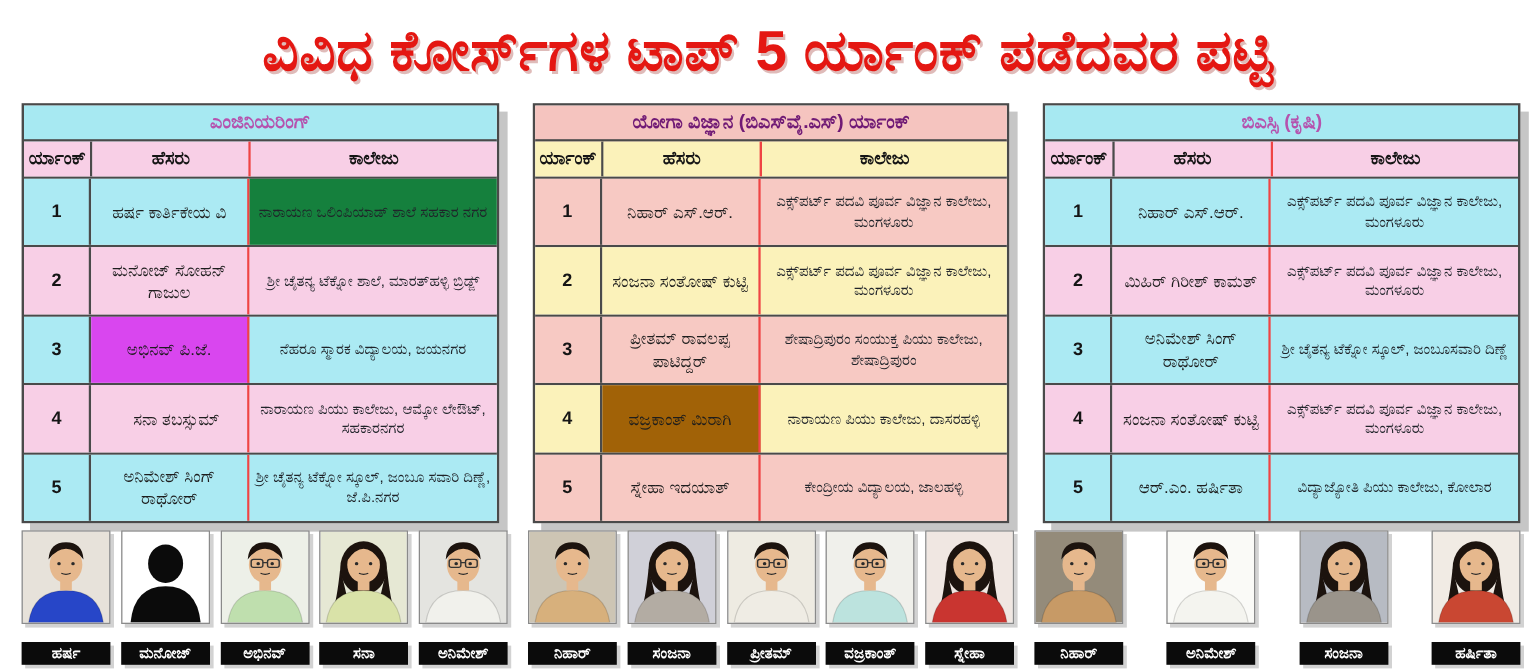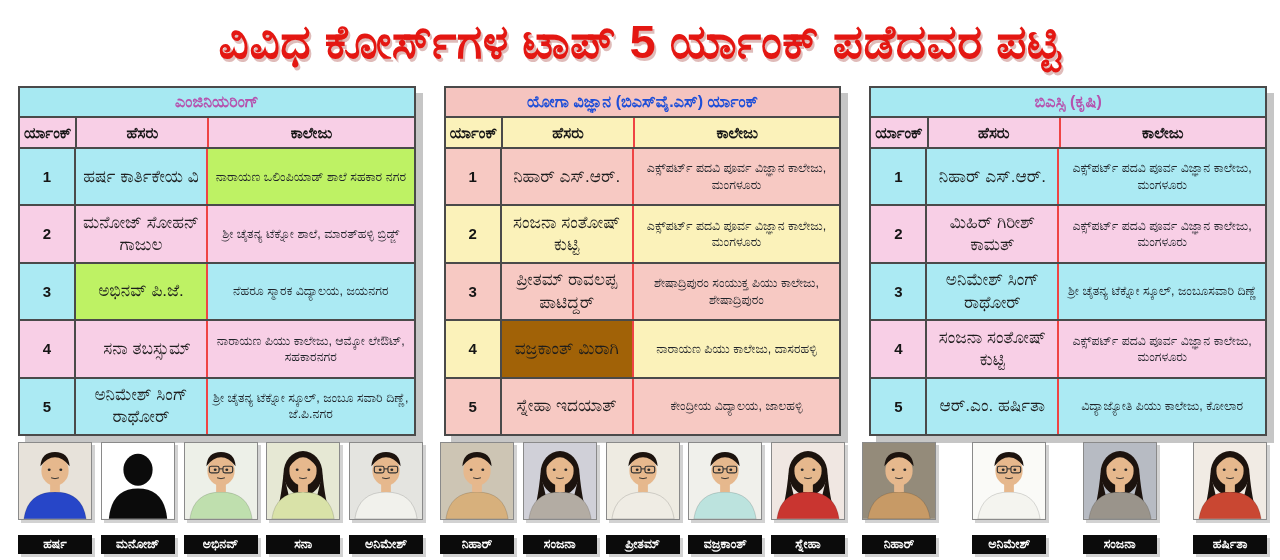--- a/index.html
+++ b/index.html
@@ -45,21 +45,21 @@
   .tbl-row:last-child { border-bottom:none; }
   .cell {
     display:flex; align-items:center; justify-content:center;
     text-align:center; padding:2px 4px; line-height:1.3;
   }
   .c-rank { flex:0 0 56px;  border-right:2px solid #4a4a4a; }
   .c-name { flex:0 0 132px; border-right:2px solid #ef4444; }
   .c-coll { flex:1 1 0; }
   .tbl-head .cell { font-weight:bold; font-size:15px; color:#151515; }
   .tbl-row .c-rank { font-weight:bold; font-size:15px; color:#151515; }
-  .tbl-row .c-name { font-size:17px; color:#1d1d1d; }
+  .tbl-row .c-name { font-size:14px; color:#1d1d1d; }
   .tbl-row .c-coll { font-size:12.5px; color:#20242a; }
   
   .photos-row {
     position:absolute; top:442px; left:18px; width:1249px; height:112px;
     display:flex; gap:17px;
   }
   .photo-group {
     flex:1 1 0; display:flex; justify-content:space-between;
   }
   .photo-card { width:74px; display:flex; flex-direction:column; }
@@ -88,45 +88,45 @@
       <div class="rank-table">
         <div class="tbl-title" style="background: rgb(167, 233, 242); color: rgb(181, 83, 174);">ಎಂಜಿನಿಯರಿಂಗ್</div>
         <div class="tbl-head">
           <div class="cell c-rank" style="background: rgb(248, 207, 230);">ರ್ಯಾಂಕ್</div>
           <div class="cell c-name" style="background: rgb(248, 207, 230);">ಹೆಸರು</div>
           <div class="cell c-coll" style="background: rgb(248, 207, 230);">ಕಾಲೇಜು</div>
         </div>
         <div class="tbl-row">
           <div class="cell c-rank" style="background: rgb(171, 234, 243);">1</div>
           <div class="cell c-name" style="background: rgb(171, 234, 243);">ಹರ್ಷ ಕಾರ್ತಿಕೇಯ ವಿ</div>
-          <div class="cell c-coll" style="background: #bef264;">ನಾರಾಯಣ ಒಲಿಂಪಿಯಾಡ್ ಶಾಲೆ ಸಹಕಾರ ನಗರ</div>
+          <div class="cell c-coll" style="background: #15803d;">ನಾರಾಯಣ ಒಲಿಂಪಿಯಾಡ್ ಶಾಲೆ ಸಹಕಾರ ನಗರ</div>
         </div>
         <div class="tbl-row">
           <div class="cell c-rank" style="background: rgb(248, 207, 230);">2</div>
           <div class="cell c-name" style="background: rgb(248, 207, 230);">ಮನೋಜ್ ಸೋಹನ್ ಗಾಜುಲ</div>
           <div class="cell c-coll" style="background: rgb(248, 207, 230);">ಶ್ರೀ ಚೈತನ್ಯ ಟೆಕ್ನೋ ಶಾಲೆ, ಮಾರತ್‌ಹಳ್ಳಿ ಬ್ರಿಡ್ಜ್</div>
         </div>
         <div class="tbl-row">
           <div class="cell c-rank" style="background: rgb(171, 234, 243);">3</div>
-          <div class="cell c-name" style="background: #bef264;">ಅಭಿನವ್ ಪಿ.ಜೆ.</div>
+          <div class="cell c-name" style="background: #d946ef;">ಅಭಿನವ್ ಪಿ.ಜೆ.</div>
           <div class="cell c-coll" style="background: rgb(171, 234, 243);">ನೆಹರೂ ಸ್ಮಾರಕ ವಿದ್ಯಾಲಯ, ಜಯನಗರ</div>
         </div>
         <div class="tbl-row">
           <div class="cell c-rank" style="background: rgb(248, 207, 230);">4</div>
           <div class="cell c-name" style="background: rgb(248, 207, 230); padding-left: 16px;">ಸನಾ ತಬಸ್ಸುಮ್</div>
           <div class="cell c-coll" style="background: rgb(248, 207, 230);">ನಾರಾಯಣ ಪಿಯು ಕಾಲೇಜು, ಆಮ್ಕೋ ಲೇಔಟ್, ಸಹಕಾರನಗರ</div>
         </div>
         <div class="tbl-row">
           <div class="cell c-rank" style="background: rgb(171, 234, 243);">5</div>
           <div class="cell c-name" style="background: rgb(171, 234, 243);">ಅನಿಮೇಶ್ ಸಿಂಗ್ ರಾಥೋರ್</div>
           <div class="cell c-coll" style="background: rgb(171, 234, 243);">ಶ್ರೀ ಚೈತನ್ಯ ಟೆಕ್ನೋ ಸ್ಕೂಲ್, ಜಂಬೂ ಸವಾರಿ ದಿಣ್ಣೆ, ಜೆ.ಪಿ.ನಗರ</div>
         </div>
       </div>
       <div class="rank-table">
-        <div class="tbl-title" style="background: rgb(245, 196, 191); color: #1d4ed8;">ಯೋಗಾ ವಿಜ್ಞಾನ (ಬಿಎಸ್‌ವೈ.ಎಸ್) ರ್ಯಾಂಕ್</div>
+        <div class="tbl-title" style="background: rgb(245, 196, 191); color: #701a75;">ಯೋಗಾ ವಿಜ್ಞಾನ (ಬಿಎಸ್‌ವೈ.ಎಸ್) ರ್ಯಾಂಕ್</div>
         <div class="tbl-head">
           <div class="cell c-rank" style="background: rgb(251, 242, 186);">ರ್ಯಾಂಕ್</div>
           <div class="cell c-name" style="background: rgb(251, 242, 186);">ಹೆಸರು</div>
           <div class="cell c-coll" style="background: rgb(251, 242, 186);">ಕಾಲೇಜು</div>
         </div>
         <div class="tbl-row">
           <div class="cell c-rank" style="background: rgb(247, 201, 195);">1</div>
           <div class="cell c-name" style="background: rgb(247, 201, 195);">ನಿಹಾರ್ ಎಸ್.ಆರ್.</div>
           <div class="cell c-coll" style="background: rgb(247, 201, 195);">ಎಕ್ಸ್‌ಪರ್ಟ್ ಪದವಿ ಪೂರ್ವ ವಿಜ್ಞಾನ ಕಾಲೇಜು, ಮಂಗಳೂರು</div>
         </div>

